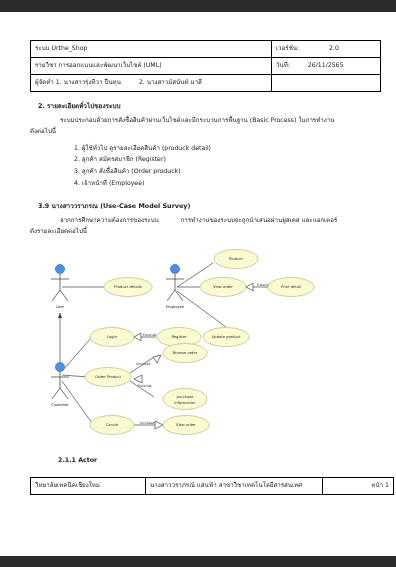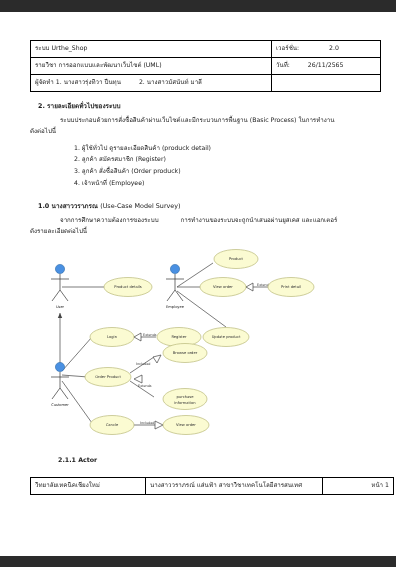--- a/index.html
+++ b/index.html
@@ -39,21 +39,21 @@
   .lbl{display:inline-block;}
   .gap{display:inline-block;width:26px;}
   .gap2{display:inline-block;width:14px;}
 
   
   .sec{
     font-size:6.4px;font-weight:bold;color:#1a1a1a;
     margin:9px 0 0 8px;
   }
   .sec .num{font-weight:bold;}
-  .sec .plain{font-weight:normal;}
+  .sec .plain{font-weight:bold;}
   .para{
     font-size:6.2px;color:#1a1a1a;line-height:1.75;
     margin:4px 0 0 0;text-align:justify;
   }
   .para .ind{display:inline-block;width:30px;}
   .para .sp{display:inline-block;width:22px;}
   ol.items{
     list-style:none;margin:5px 0 0 0;padding:0;
   }
   ol.items li{
@@ -141,21 +141,21 @@
       </div>
 
       <ol class="items">
         <li>1. ผู้ใช้ทั่วไป ดูรายละเอียดสินค้า (produck detail)</li>
         <li>2. ลูกค้า สมัครสมาชิก (Register)</li>
         <li>3. ลูกค้า สั่งซื้อสินค้า (Order produck)</li>
         <li>4. เจ้าหน้าที่ (Employee)</li>
       </ol>
 
       <div class="sec" style="margin-top:12px;">
-        <span class="num">1.0</span>
+        <span class="num">3.9</span>
         <span>นางสาววราภรณ</span>
         <span class="plain">(Use-Case Model Survey)</span>
       </div>
 
       <div class="para">
         <span class="ind"></span><span>จากการศึกษาความต้องการของระบบ</span><span class="sp"></span><span>การทำงานของระบบจะถูกนำเสนอผ่านยูสเคส และแอกเตอร์</span><br>
         <span>ดังรายละเอียดต่อไปนี้</span>
       </div>
 
       <div class="diagram">

